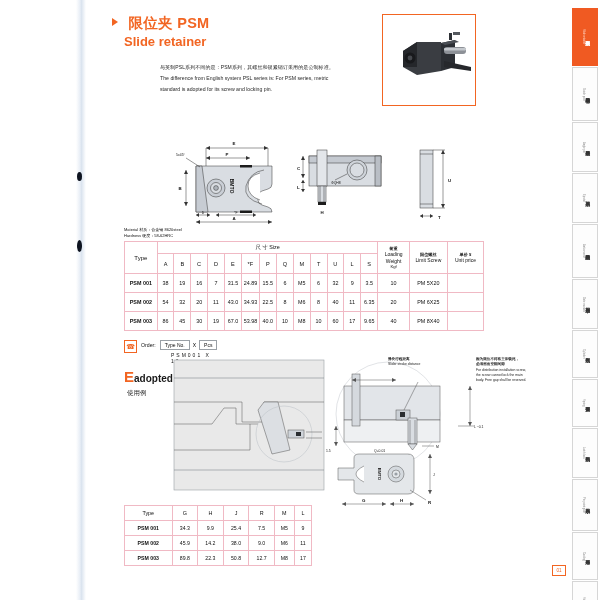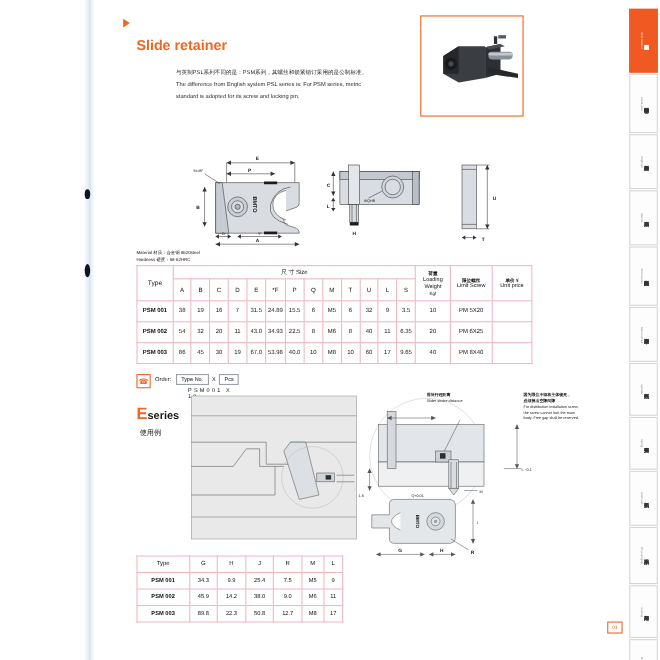--- a/index.html
+++ b/index.html
@@ -140,20 +140,21 @@
 <div id="page">
 
   <div class="spine"></div>
   <div class="spine-dot" style="top:172px"></div>
   <div class="spine-dot" style="top:240px;height:12px"></div>
 
   <div class="sheet">
 
     <div class="hdr">
       <span class="tri"></span>
+      <h1>限位夹 PSM</h1>
       <h2>Slide retainer</h2>
       <div class="desc">
         <p class="cn">与英制PSL系列不同的是：PSM系列，其螺丝和锁紧销订采用的是公制标准。</p>
         <p>The difference from English system PSL series is: For PSM series, metric</p>
         <p>standard is adopted for its screw and locking pin.</p>
       </div>
     </div>
 
     <div class="photo-box">
       <div class="photo-inner">
@@ -386,21 +387,21 @@
       <div class="lbl">Order:</div>
       <div class="boxes">
         <div class="ob">Type No.</div>
         <div class="x">X</div>
         <div class="ob">Pcs</div>
       </div>
       <div class="vals">PSM001  X  10</div>
     </div>
 
     <div class="exhead">
-      <span class="E">E</span><span class="rest">series</span>
+      <span class="E">E</span><span class="rest">adopted</span>
       <div class="cn">使用例</div>
     </div>
 
     <div class="draw" style="left:86px;top:358px;">
       <svg width="160" height="136" viewBox="0 0 160 136">
         <rect x="2" y="2" width="150" height="130" fill="#e9e9e9" stroke="#9aa0a6" stroke-width=".6"></rect>
         <g stroke="#6f757c" fill="none" stroke-width=".5">
           <line x1="2" y1="20" x2="152" y2="20"></line>
           <line x1="2" y1="112" x2="152" y2="112"></line>
           <path d="M2 44 L70 44 L70 64 L92 64 L92 44 L152 44" stroke="#555"></path>

